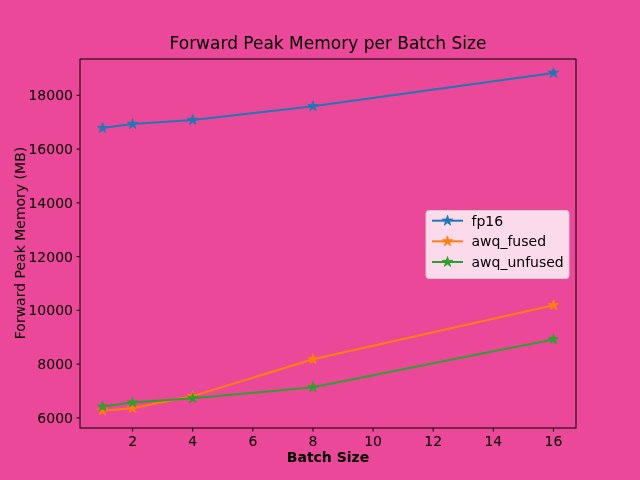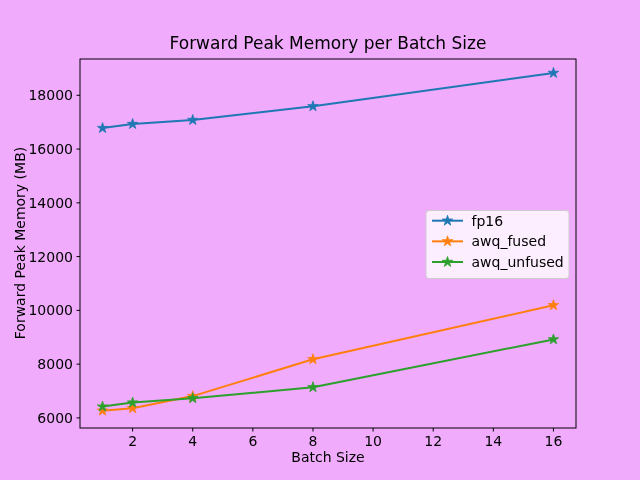--- a/index.html
+++ b/index.html
@@ -1,34 +1,35 @@
 <!DOCTYPE html>
 <html><head>
 <meta charset="utf-8">
 <style>
   html, body { margin: 0; padding: 0; background: #ffffff; }
   #figure {
     position: relative;
     width: 640px;
     height: 480px;
-    background: #f0abfc;
+    background: #ec4899;
     font-family: "DejaVu Sans", sans-serif;
     overflow: hidden;
   }
   #chart-svg { position: absolute; left: 0; top: 0; }
   .fig-text { position: absolute; color: #000000; white-space: nowrap; }
   #chart-title {
     left: 328px; top: 33px;
     transform: translateX(-50%);
     font-size: 17px;
   }
   #x-axis-label {
     left: 328px; top: 449px;
     transform: translateX(-50%);
     font-size: 14px;
+    font-weight: bold;
   }
   #y-axis-label {
     left: 20px; top: 243px;
     transform: translate(-50%, -50%) rotate(-90deg);
     font-size: 14px;
   }
 </style>
 </head>
 <body>
 

